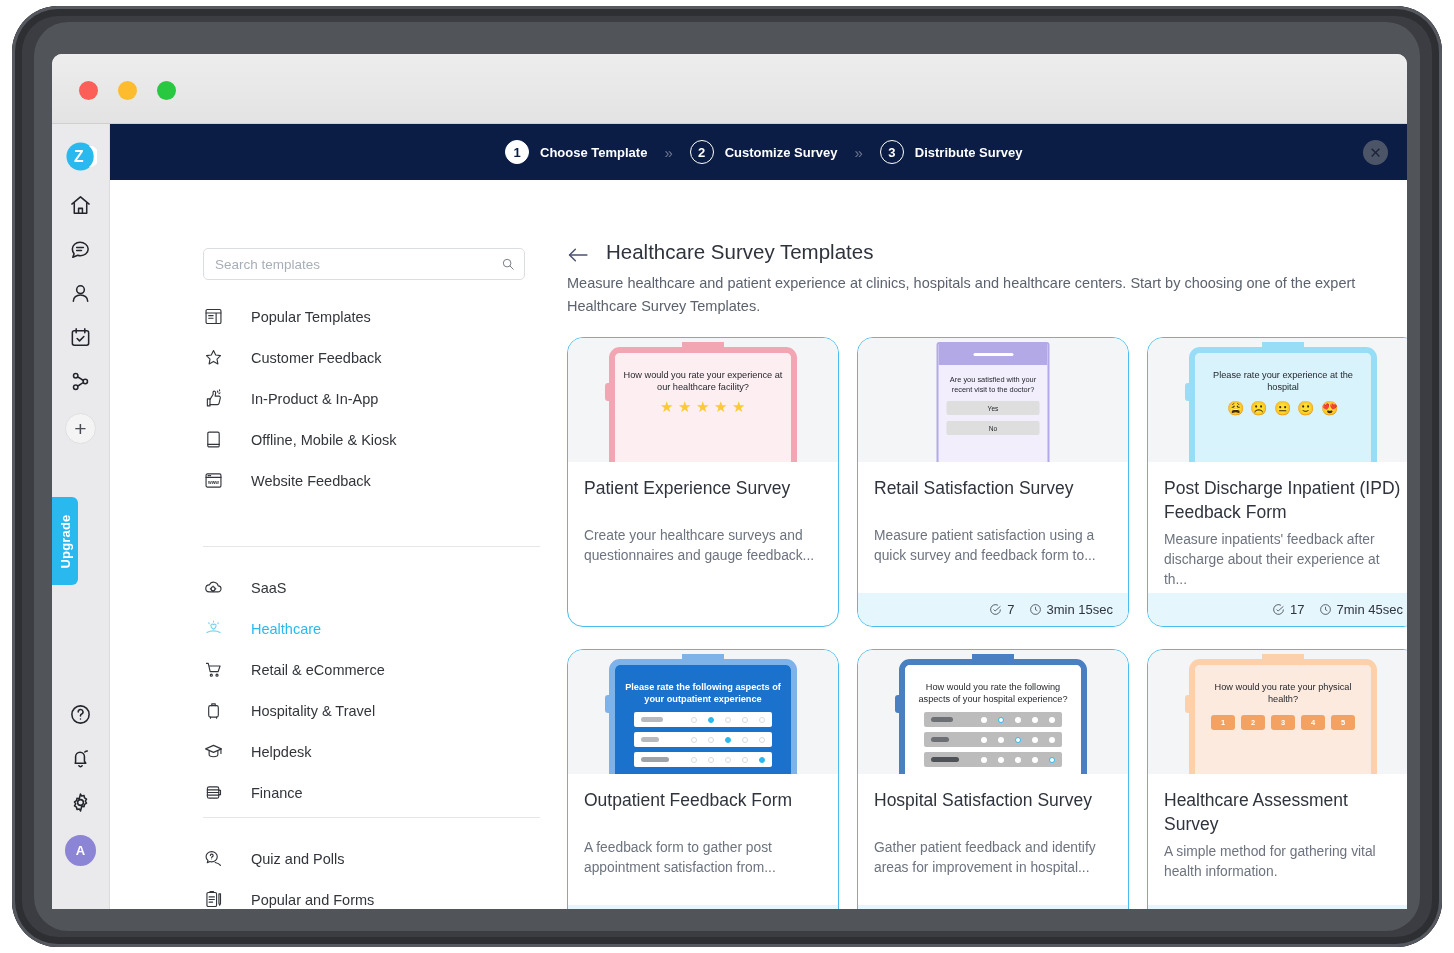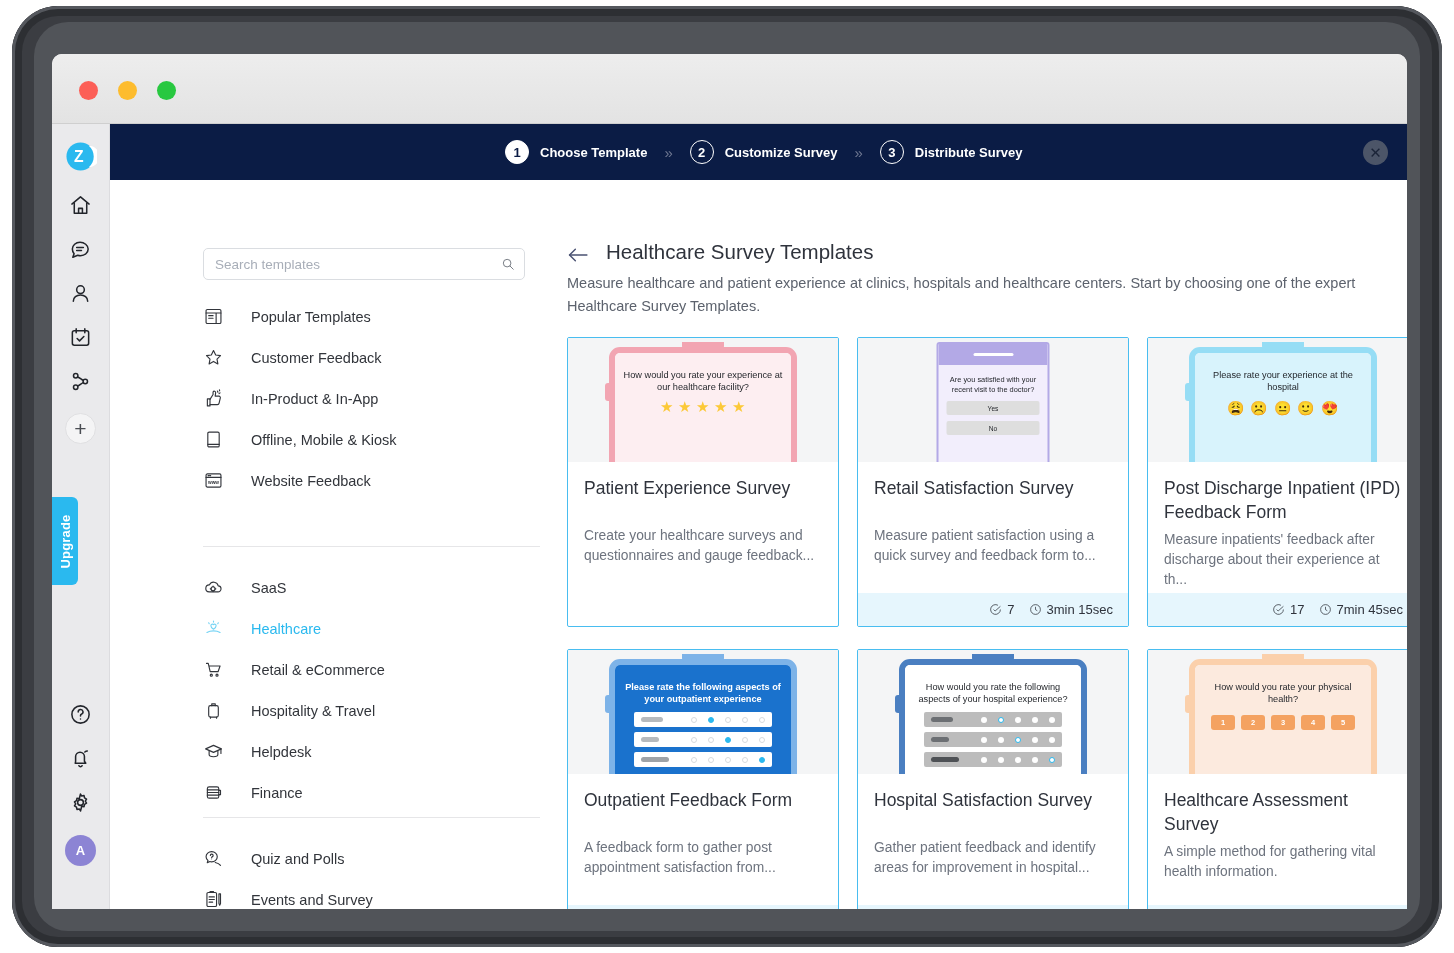--- a/index.html
+++ b/index.html
@@ -176,21 +176,21 @@
   }
 
   #grid {
     position: absolute; left: 27px; top: 157px;
     width: 862px;
     display: grid; grid-template-columns: repeat(3, 272px);
     gap: 22px 18px;
   }
   .card {
     width: 272px; height: 290px;
-    border: 1px solid #49bdf0; border-radius: 2px;
+    border: 1px solid #49bdf0; border-radius: 16px;
     background: #fff; overflow: hidden; cursor: pointer;
     display: flex; flex-direction: column;
   }
   .card-preview {
     height: 124px; background: #f4f5f6;
     position: relative; overflow: hidden;
     flex: none;
   }
   .card-body { flex: 1; padding: 14px 16px 0 16px; }
   .card-title { font-size: 17.5px; color: #2f333c; line-height: 24px; }
@@ -503,21 +503,21 @@
       </div>
       <div class="cat">
         <span class="cico">
           <svg viewBox="0 0 24 24">
               <rect x="4.5" y="4" width="11" height="16" rx="1.5"></rect>
               <path d="M8 4V2.8h4V4"></path>
               <path d="M7 9h6M7 12h6M7 15h4"></path>
               <path d="M18.2 5.5h1.8v11l-.9 2-.9-2z"></path>
             </svg>
         </span>
-        <span class="clbl">Events and Survey</span>
+        <span class="clbl">Popular and Forms</span>
       </div>
 
     </div>
 
     <div id="list-scrollbar"></div>
   </div>
 
   <div id="main">
     <div id="back-arrow">
       <svg viewBox="0 0 24 18">

